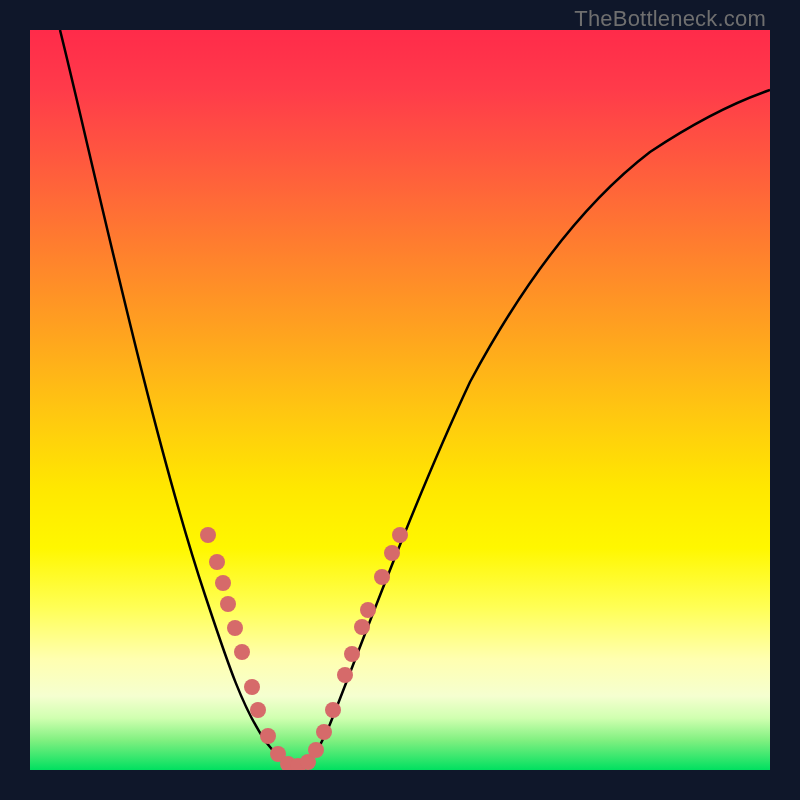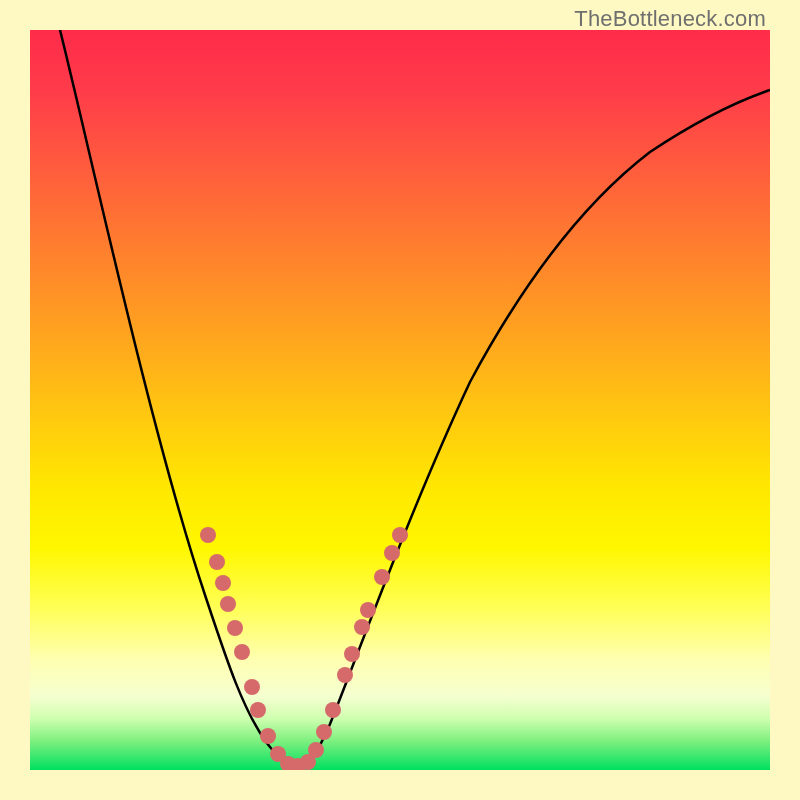--- a/index.html
+++ b/index.html
@@ -1,20 +1,20 @@
 <!DOCTYPE html>
 <html><head>
 <meta charset="utf-8">
 <style>
   * { margin: 0; padding: 0; box-sizing: border-box; }
   body { width: 800px; height: 800px; overflow: hidden; font-family: Arial, sans-serif; }
   .chart-container {
     width: 800px;
     height: 800px;
-    background: #fef9c3;
+    background: #0f172a;
     position: relative;
   }
   .plot-area {
     position: absolute;
     left: 30px;
     top: 30px;
     width: 740px;
     height: 740px;
     background: linear-gradient(to bottom,
       #ff2b4a 0%,

